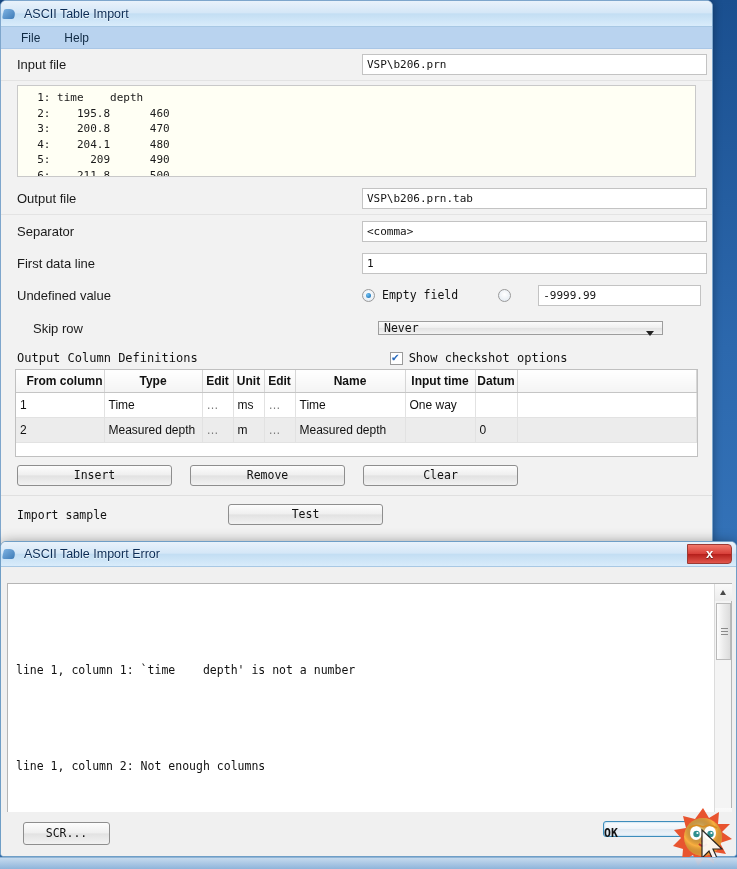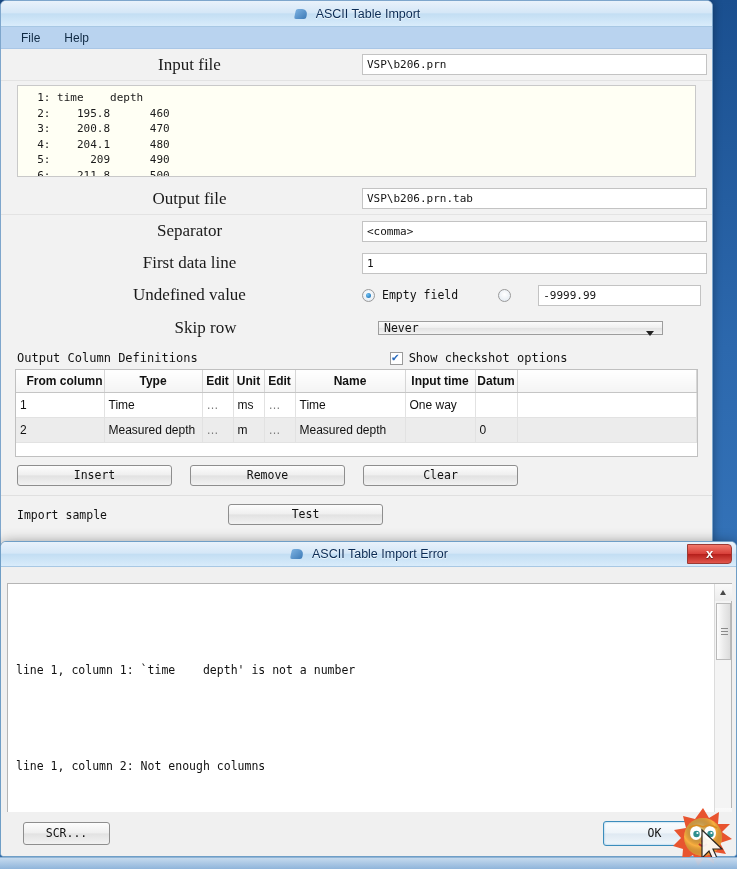--- a/index.html
+++ b/index.html
@@ -26,21 +26,20 @@
     overflow: hidden;
     box-shadow: 0 0 10px rgba(0,0,0,.35);
   }
   .titlebar {
     height: 26px;
     background: linear-gradient(180deg,#e9f2fb 0%,#d5e7f7 46%,#c3def3 52%,#d9ecfb 100%);
     border-bottom: 1px solid #a8c8e4;
     display: flex; align-items: center;
     padding-left: 1px;
     position: relative;
-    justify-content: center;
   }
   .titlebar .win-icon {
     width: 16px; height: 14px; margin-right: 6px;
     position: relative;
   }
   .titlebar .win-icon::before{
     content:""; position:absolute; left:1px; top:2px;
     width:12px; height:10px;
     background: linear-gradient(135deg,#7bb0e0,#3f7cb8);
     border-radius: 2px 6px 2px 2px;
@@ -67,23 +66,23 @@
   .client { background: #f2f2f2; height: calc(100% - 49px); position: relative; }
 
   .row {
     display: flex; align-items: center;
     padding: 0 0 0 16px;
     height: 32px;
     border-bottom: 1px solid #e3e3e3;
   }
   .row.noborder { border-bottom: none; }
   .row .lbl {
-    font-family: Liberation Serif, serif;
-    font-size: 17px; color: #1a1a1a;
-    width: 345px; flex: none; text-align: center;
+    font-family: Liberation Sans, sans-serif;
+    font-size: 13px; color: #1a1a1a;
+    width: 345px; flex: none;
   }
   .tf {
     font-family: "DejaVu Sans Mono", monospace;
     font-size: 11px; color: #111;
     background: #fff;
     border: 1px solid #c3c3c3;
     height: 21px; line-height: 19px;
     padding: 0 4px;
     width: 345px; flex: none;
   }
@@ -290,27 +289,27 @@
     position: absolute; left: 22px; top: 10px;
     width: 87px; height: 23px;
     border: 1px solid #8e8e8e; border-radius: 3px;
     background: linear-gradient(180deg,#fdfdfd 0%,#efefef 47%,#e2e2e2 52%,#f2f2f2 100%);
     font-family: "DejaVu Sans Mono", monospace;
     font-size: 11.5px; color: #111;
     text-align: center; line-height: 21px;
   }
   .ok-btn {
     position: absolute; right: 30px; top: 9px;
-    width: 103px; height: 25px;
+    width: 103px; height: 16px;
     border: 1px solid #3c8dbc; border-radius: 3px;
     background: linear-gradient(180deg,#fbfdfe 0%,#eef4f9 47%,#dfe9f2 52%,#f0f6fb 100%);
     box-shadow: 0 0 2px #7fb8dd inset;
     font-family: "DejaVu Sans Mono", monospace;
     font-size: 11.5px; color: #111;
-    text-align: center; line-height: 23px;
+    line-height: 23px; font-weight: bold;
   }
 
   
   #sun-cursor {
     position: absolute; left: 672px; top: 806px;
     width: 62px; height: 62px; pointer-events: none;
   }
 
   
   #taskbar {

